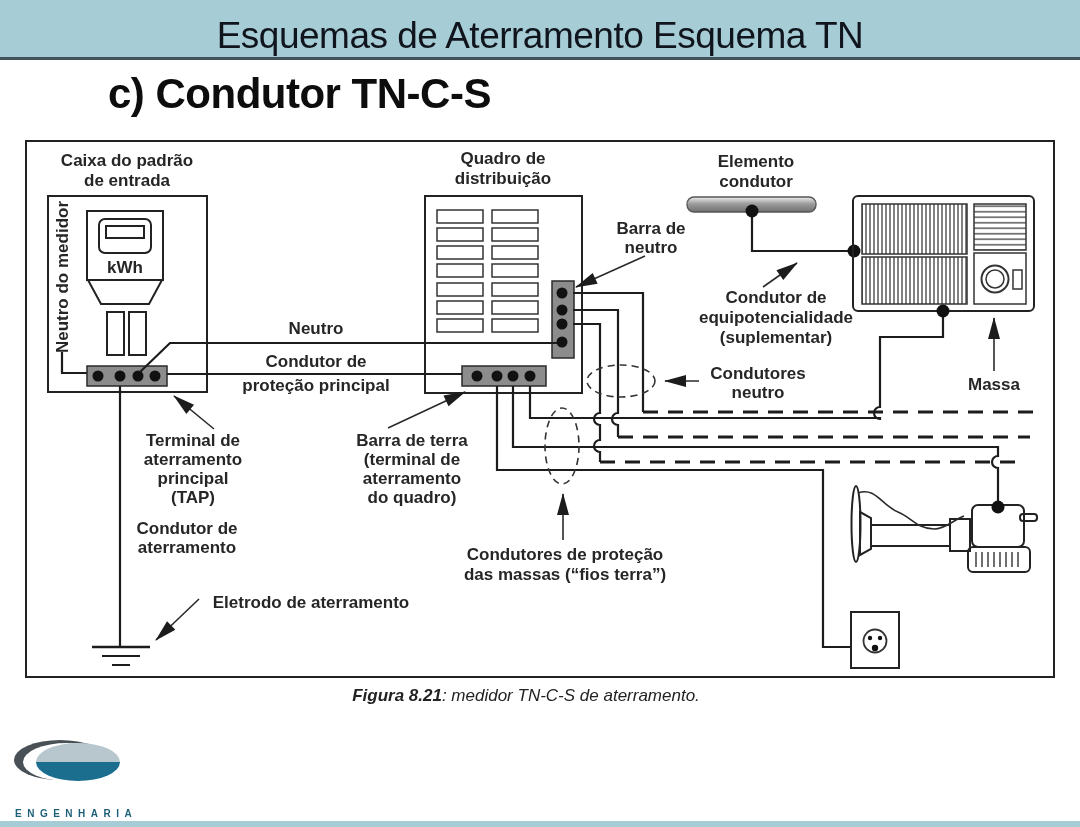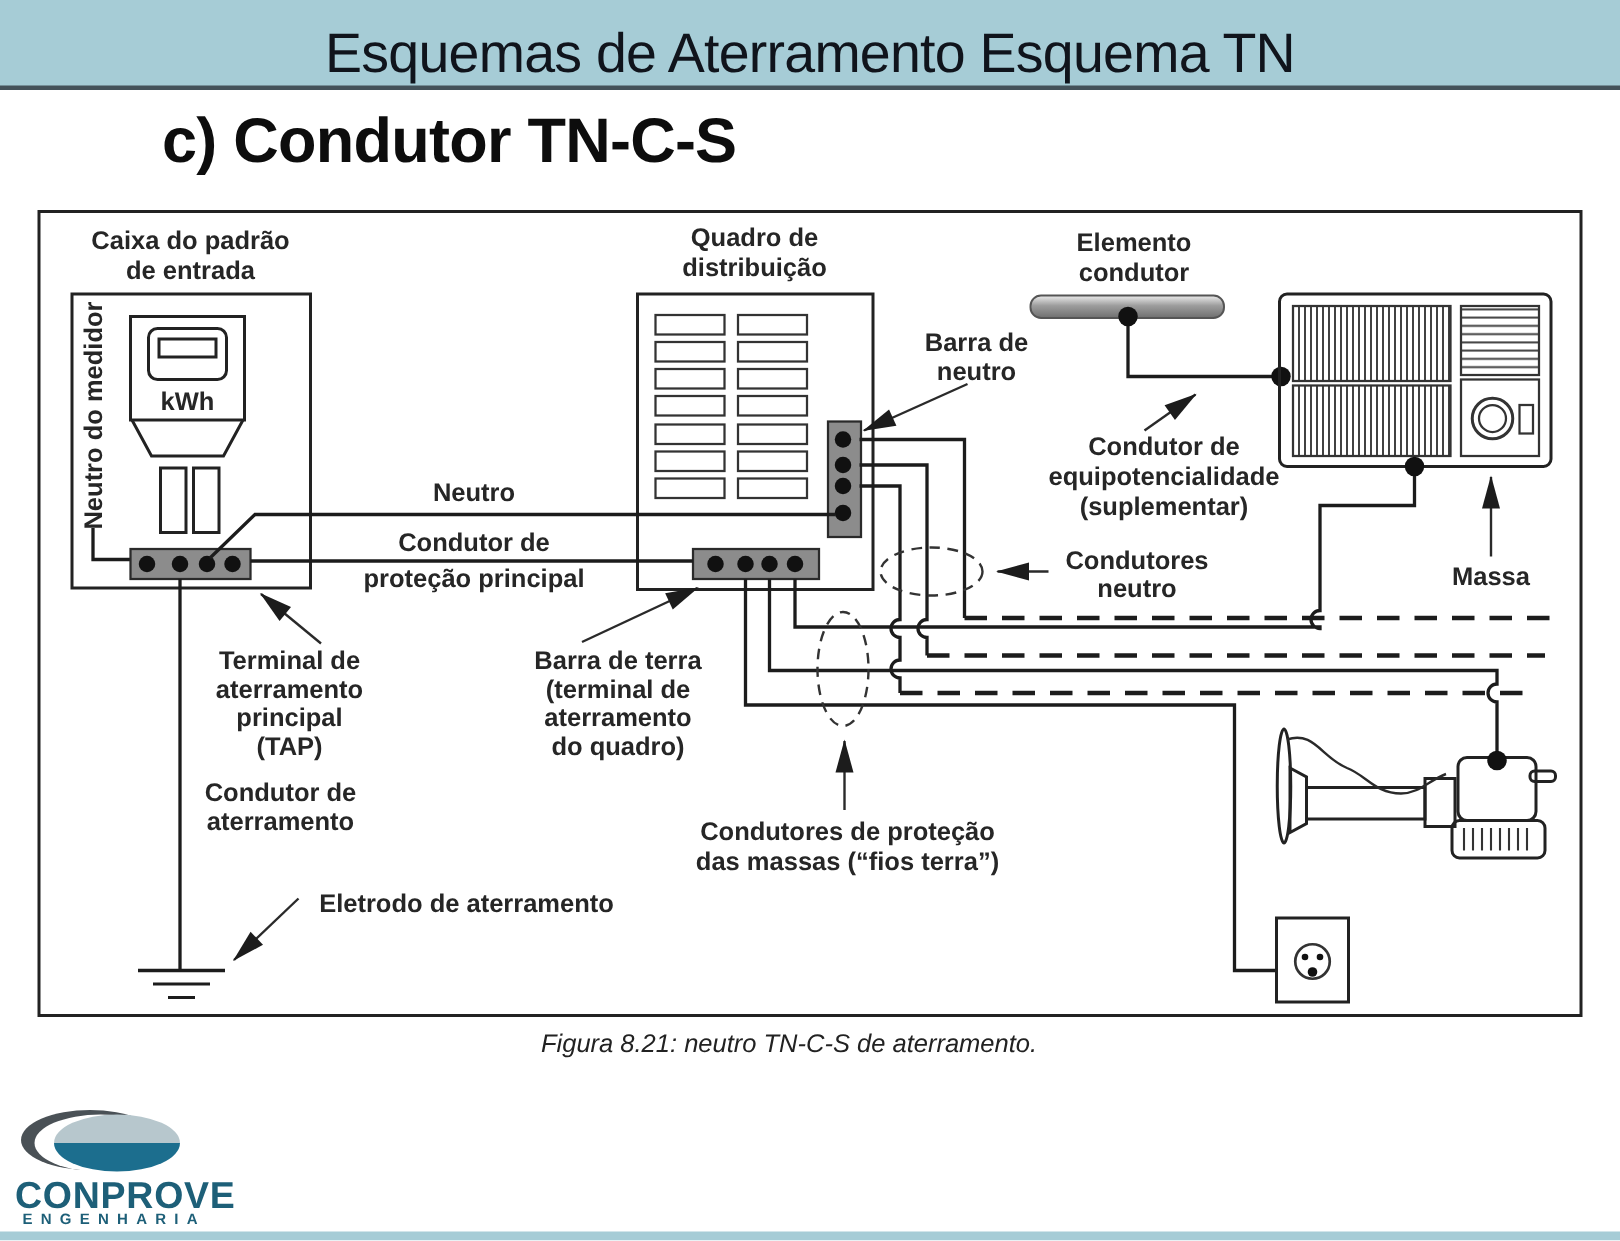--- a/index.html
+++ b/index.html
@@ -18,21 +18,21 @@
   }
   .heading{
     position:absolute;left:108px;top:70px;
     font-size:42px;font-weight:bold;color:#0d0d0d;letter-spacing:-0.5px;
   }
   .diagram-wrap{position:absolute;left:0;top:0;font-weight:bold;}
   .caption{
     position:absolute;left:0;top:686px;width:1040px;text-align:center;
     font-size:17px;color:#222;font-style:italic;
   }
-  .caption b{font-weight:normal;margin-left:12px;}
+  .caption b{font-weight:bold;margin-left:12px;}
   .logo{position:absolute;left:8px;top:736px;width:170px;}
   .logo-brand{
     position:absolute;left:2px;top:47px;
     font-size:25px;font-weight:bold;color:var(--logo-text,#1d5f78);letter-spacing:0.5px;
   }
   .logo-tagline{
     position:absolute;left:7px;top:72px;
     font-size:10px;font-weight:bold;color:var(--logo-text,#1d5f78);letter-spacing:5.5px;
   }
   .bottom-strip{
@@ -282,27 +282,26 @@
 
   <g>
     <text x="565" y="560" text-anchor="middle">Condutores de proteção</text>
     <text x="565" y="580" text-anchor="middle">das massas (“fios terra”)</text>
     <path d="M 563 540 L 563 494" class="thin" marker-end="url(#ah)"></path>
   </g>
 </svg>
 </div>
 
 <div class="caption">
-  <b><span>Figura 8.21</span></b><span>: neutro TN-C-S de aterramento.</span>
+  <b><span>Figura 8.21</span></b><span>: medidor TN-C-S de aterramento.</span>
 </div>
 
 <div class="logo">
   <svg width="150" height="48" viewBox="0 0 150 48">
     <ellipse cx="52" cy="24" rx="46" ry="20" fill="#4a5156"></ellipse>
     <ellipse cx="59" cy="26" rx="44" ry="19" fill="#ffffff"></ellipse>
     <path d="M 28 26 A 42 19 0 0 1 112 26 Z" fill="#b7c7cd"></path>
     <path d="M 28 26 A 42 19 0 0 0 112 26 Z" fill="#1c6e8e"></path>
   </svg>
-  <div class="logo-brand">CONPROVE</div>
   <div class="logo-tagline">ENGENHARIA</div>
 </div>
 
 <div class="bottom-strip"></div>
 
 </body></html>

